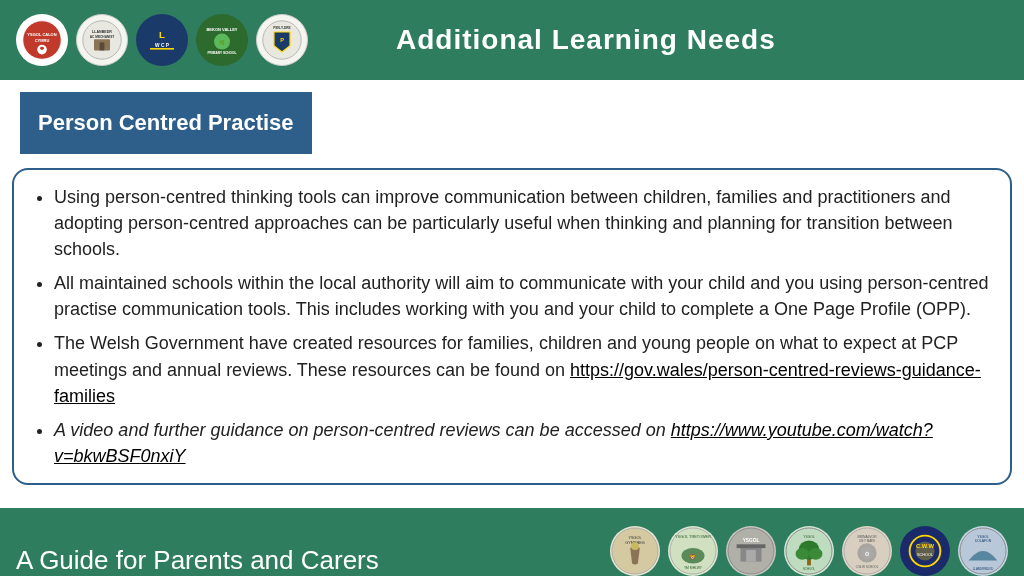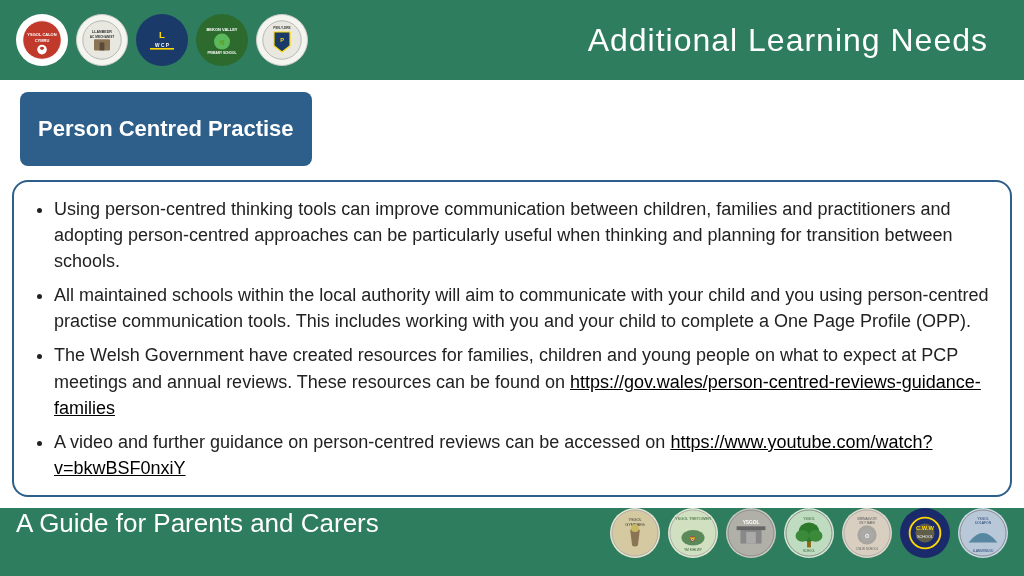--- a/index.html
+++ b/index.html
@@ -45,35 +45,35 @@
       flex-shrink: 0;
     }
 
     .logo-circle svg {
       width: 40px;
       height: 40px;
     }
 
     .header-title {
       flex: 1;
-      text-align: right;
+      text-align: left;
       color: #fff;
-      font-size: 32px;
-      font-weight: 400;
+      font-size: 28px;
+      font-weight: 700;
       letter-spacing: 1px;
       padding-right: 20px;
     }
 
     
     .section-title-bar {
       background-color: #2e5f8a;
       margin: 12px 10px 8px 10px;
-      padding: 24px 18px;
+      padding: 18px 18px;
       display: inline-block;
-      border-radius: 8px;
+      border-radius: 0;
     }
 
     .section-title-bar h2 {
       color: #fff;
       font-size: 22px;
       font-weight: bold;
     }
 
     .section-title-wrapper {
       padding: 0;
@@ -94,20 +94,21 @@
       list-style: disc;
       padding-left: 20px;
     }
 
     .content-box ul li {
       margin-bottom: 8px;
     }
 
     .content-box ul li:last-child {
       margin-bottom: 0;
+      font-style: italic;
     }
 
     .content-box a {
       color: #000000;
       text-decoration: underline;
     }
 
     
     .back-button-area {
       display: flex;
@@ -125,21 +126,21 @@
       cursor: pointer;
       border-radius: 4px;
       text-align: center;
     }
 
     
     .footer {
       background-color: #2e7d5e;
       height: 68px;
       display: flex;
-      align-items: flex-start;
+      align-items: flex-end;
       padding: 0 16px;
       position: absolute;
       bottom: 0;
       left: 0;
       right: 0;
     }
 
     .footer-text {
       color: #fff;
       font-size: 26px;

